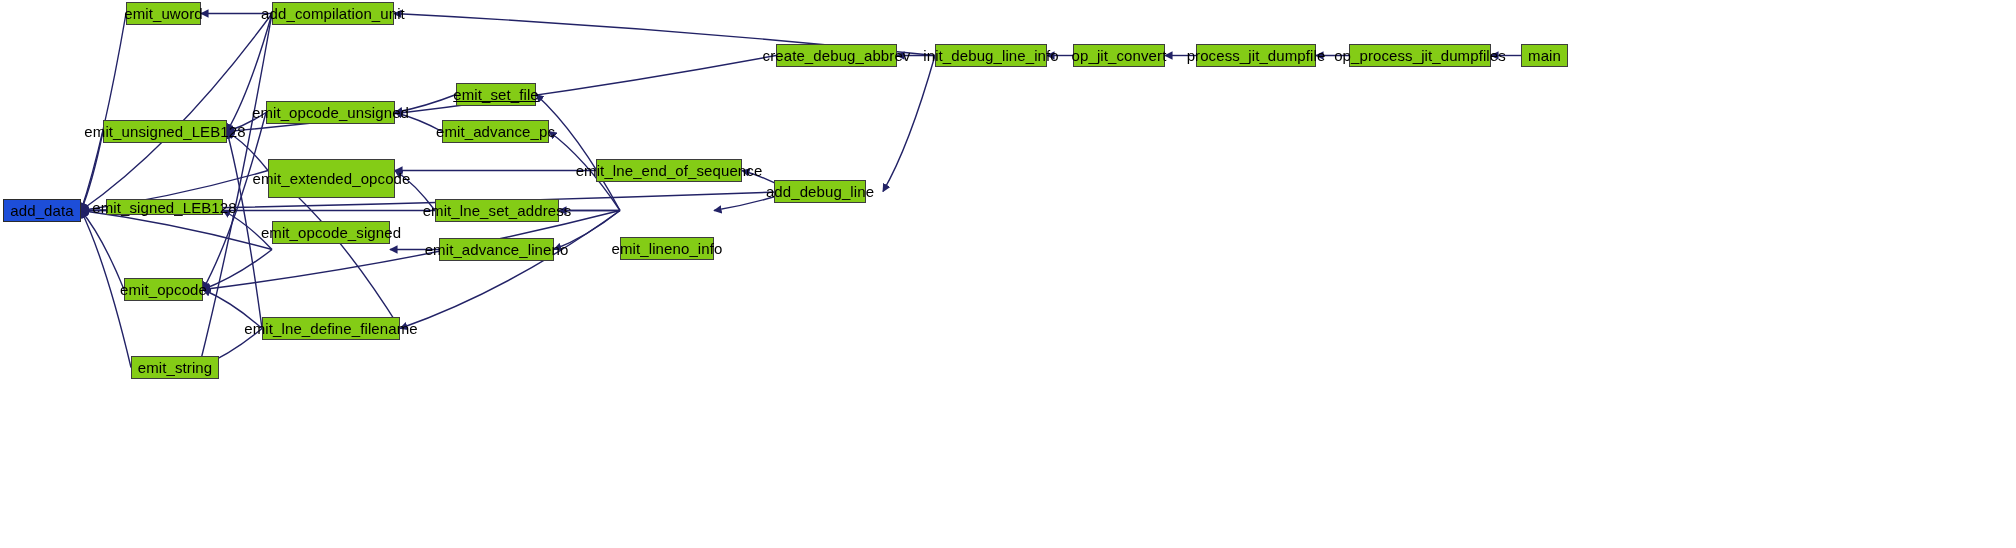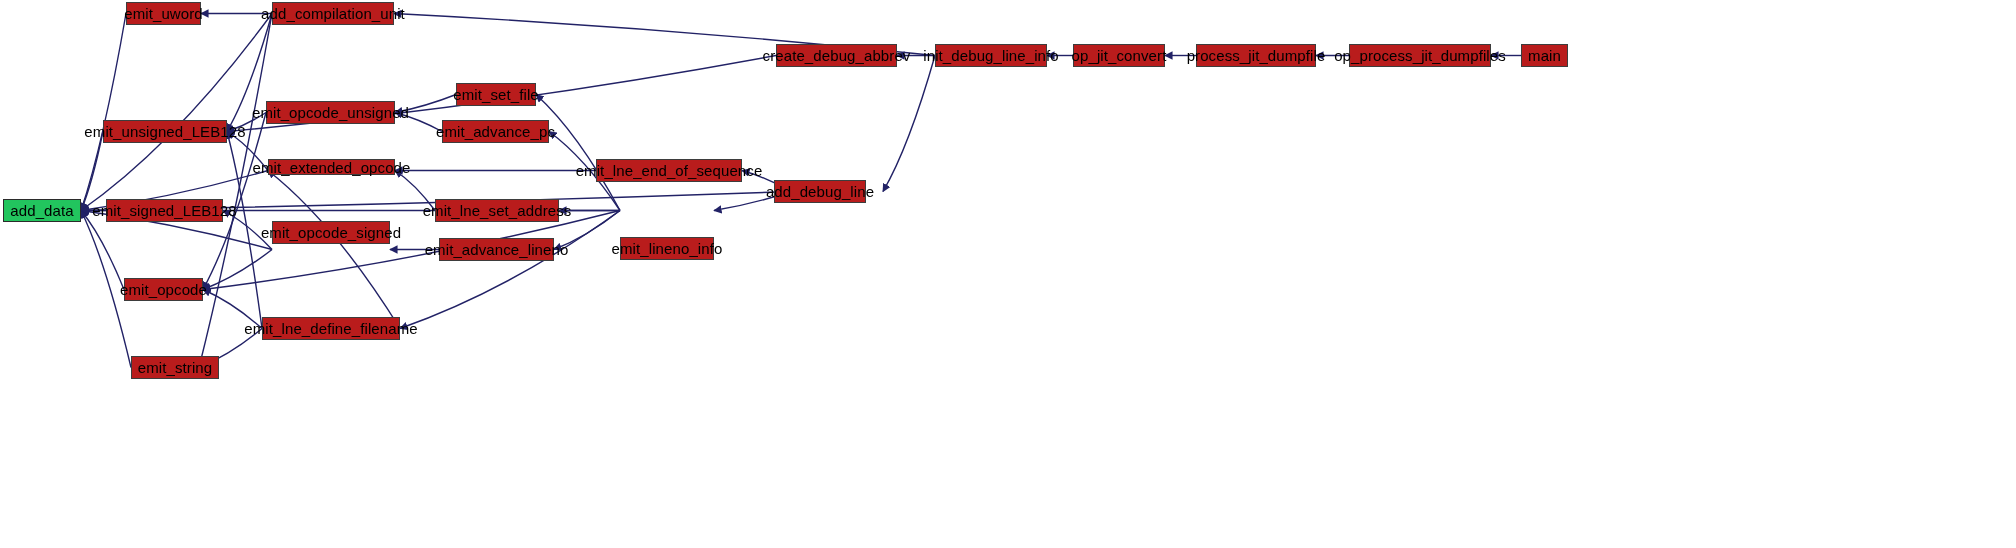--- a/index.html
+++ b/index.html
@@ -19,33 +19,33 @@
     position: absolute;
     left: 0;
     top: 0;
     width: 2016px;
     height: 548px;
   }
   .node {
     position: absolute;
     box-sizing: border-box;
     border: 1px solid #3d3d3d;
-    background: #b91c1c;
+    background: #84cc16;
     color: #000000;
     font-size: 15px;
     line-height: 1;
     display: flex;
     align-items: center;
     justify-content: center;
     white-space: nowrap;
     letter-spacing: 0.1px;
     z-index: 5;
   }
   .node.highlight {
-    background: #22c55e;
+    background: #1d4ed8;
     border: 1px solid #2b2b2b;
   }
   .node-label {
     pointer-events: none;
   }
 </style>
 </head>
 <body>
 
 <div id="canvas">
@@ -122,48 +122,48 @@
       </div>
       <div class="node" style="left: 1196px; top: 44px; width: 120px; height: 23px;">
         <span class="node-label">process_jit_dumpfile</span>
       </div>
       <div class="node" style="left: 1349px; top: 44px; width: 142px; height: 23px;">
         <span class="node-label">op_process_jit_dumpfiles</span>
       </div>
       <div class="node" style="left: 1521px; top: 44px; width: 47px; height: 23px;">
         <span class="node-label">main</span>
       </div>
-      <div class="node" style="left: 456px; top: 83px; width: 80px; height: 23px;">
+      <div class="node" style="left: 456px; top: 83px; width: 80px; height: 23px; text-decoration: underline;">
         <span class="node-label">emit_set_file</span>
       </div>
       <div class="node" style="left: 266px; top: 101px; width: 129px; height: 23px;">
         <span class="node-label">emit_opcode_unsigned</span>
       </div>
       <div class="node" style="left: 442px; top: 120px; width: 107px; height: 23px;">
         <span class="node-label">emit_advance_pc</span>
       </div>
       <div class="node" style="left: 103px; top: 120px; width: 124px; height: 23px;">
         <span class="node-label">emit_unsigned_LEB128</span>
       </div>
-      <div class="node" style="left: 268px; top: 159px; width: 127px; height: 16px;">
+      <div class="node" style="left: 268px; top: 159px; width: 127px; height: 39px;">
         <span class="node-label">emit_extended_opcode</span>
       </div>
       <div class="node" style="left: 596px; top: 159px; width: 146px; height: 23px;">
         <span class="node-label">emit_lne_end_of_sequence</span>
       </div>
       <div class="node" style="left: 774px; top: 180px; width: 92px; height: 23px;">
         <span class="node-label">add_debug_line</span>
       </div>
       <div class="node" style="left: 435px; top: 199px; width: 124px; height: 23px;">
         <span class="node-label">emit_lne_set_address</span>
       </div>
       <div class="node" style="left: 620px; top: 199px; width: 94px; height: 23px; margin-top: 38px;">
         <span class="node-label">emit_lineno_info</span>
       </div>
-      <div class="node" style="left: 106px; top: 199px; width: 117px; height: 23px;">
+      <div class="node" style="left: 106px; top: 199px; width: 117px; height: 16px;">
         <span class="node-label">emit_signed_LEB128</span>
       </div>
       <div class="node" style="left: 272px; top: 221px; width: 118px; height: 23px;">
         <span class="node-label">emit_opcode_signed</span>
       </div>
       <div class="node" style="left: 439px; top: 238px; width: 115px; height: 23px;">
         <span class="node-label">emit_advance_lineno</span>
       </div>
       <div class="node" style="left: 124px; top: 278px; width: 79px; height: 23px;">
         <span class="node-label">emit_opcode</span>

